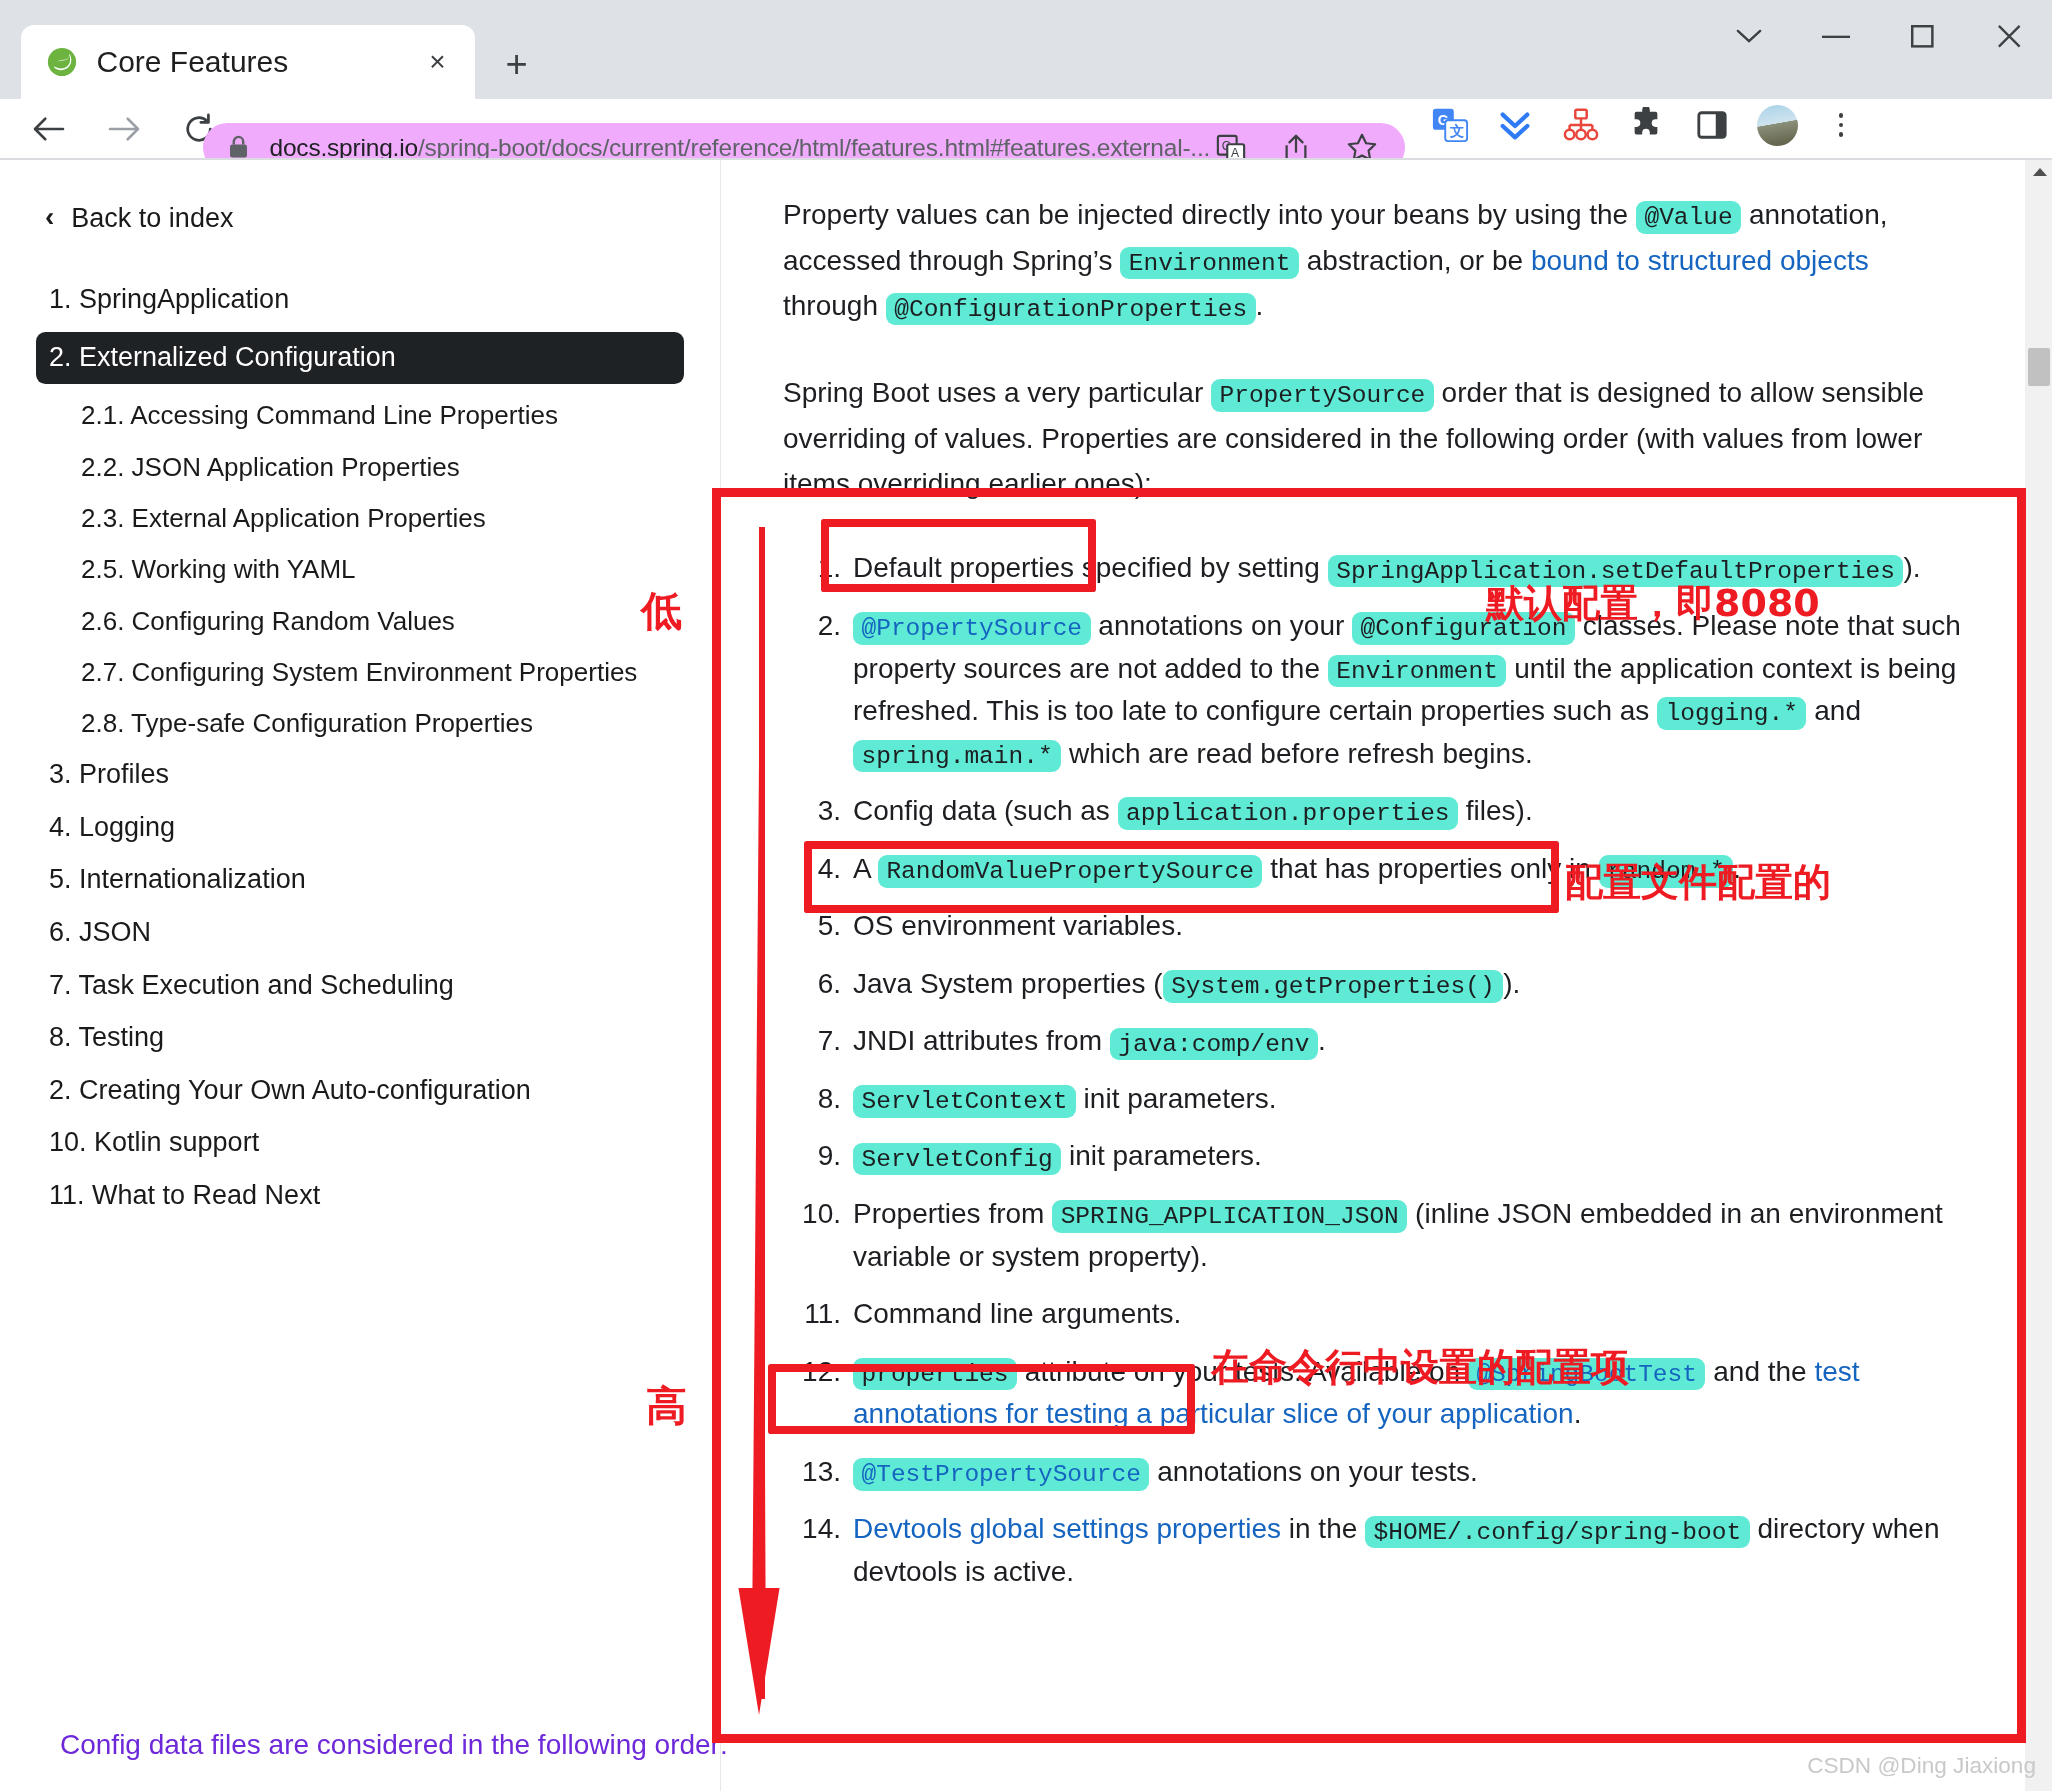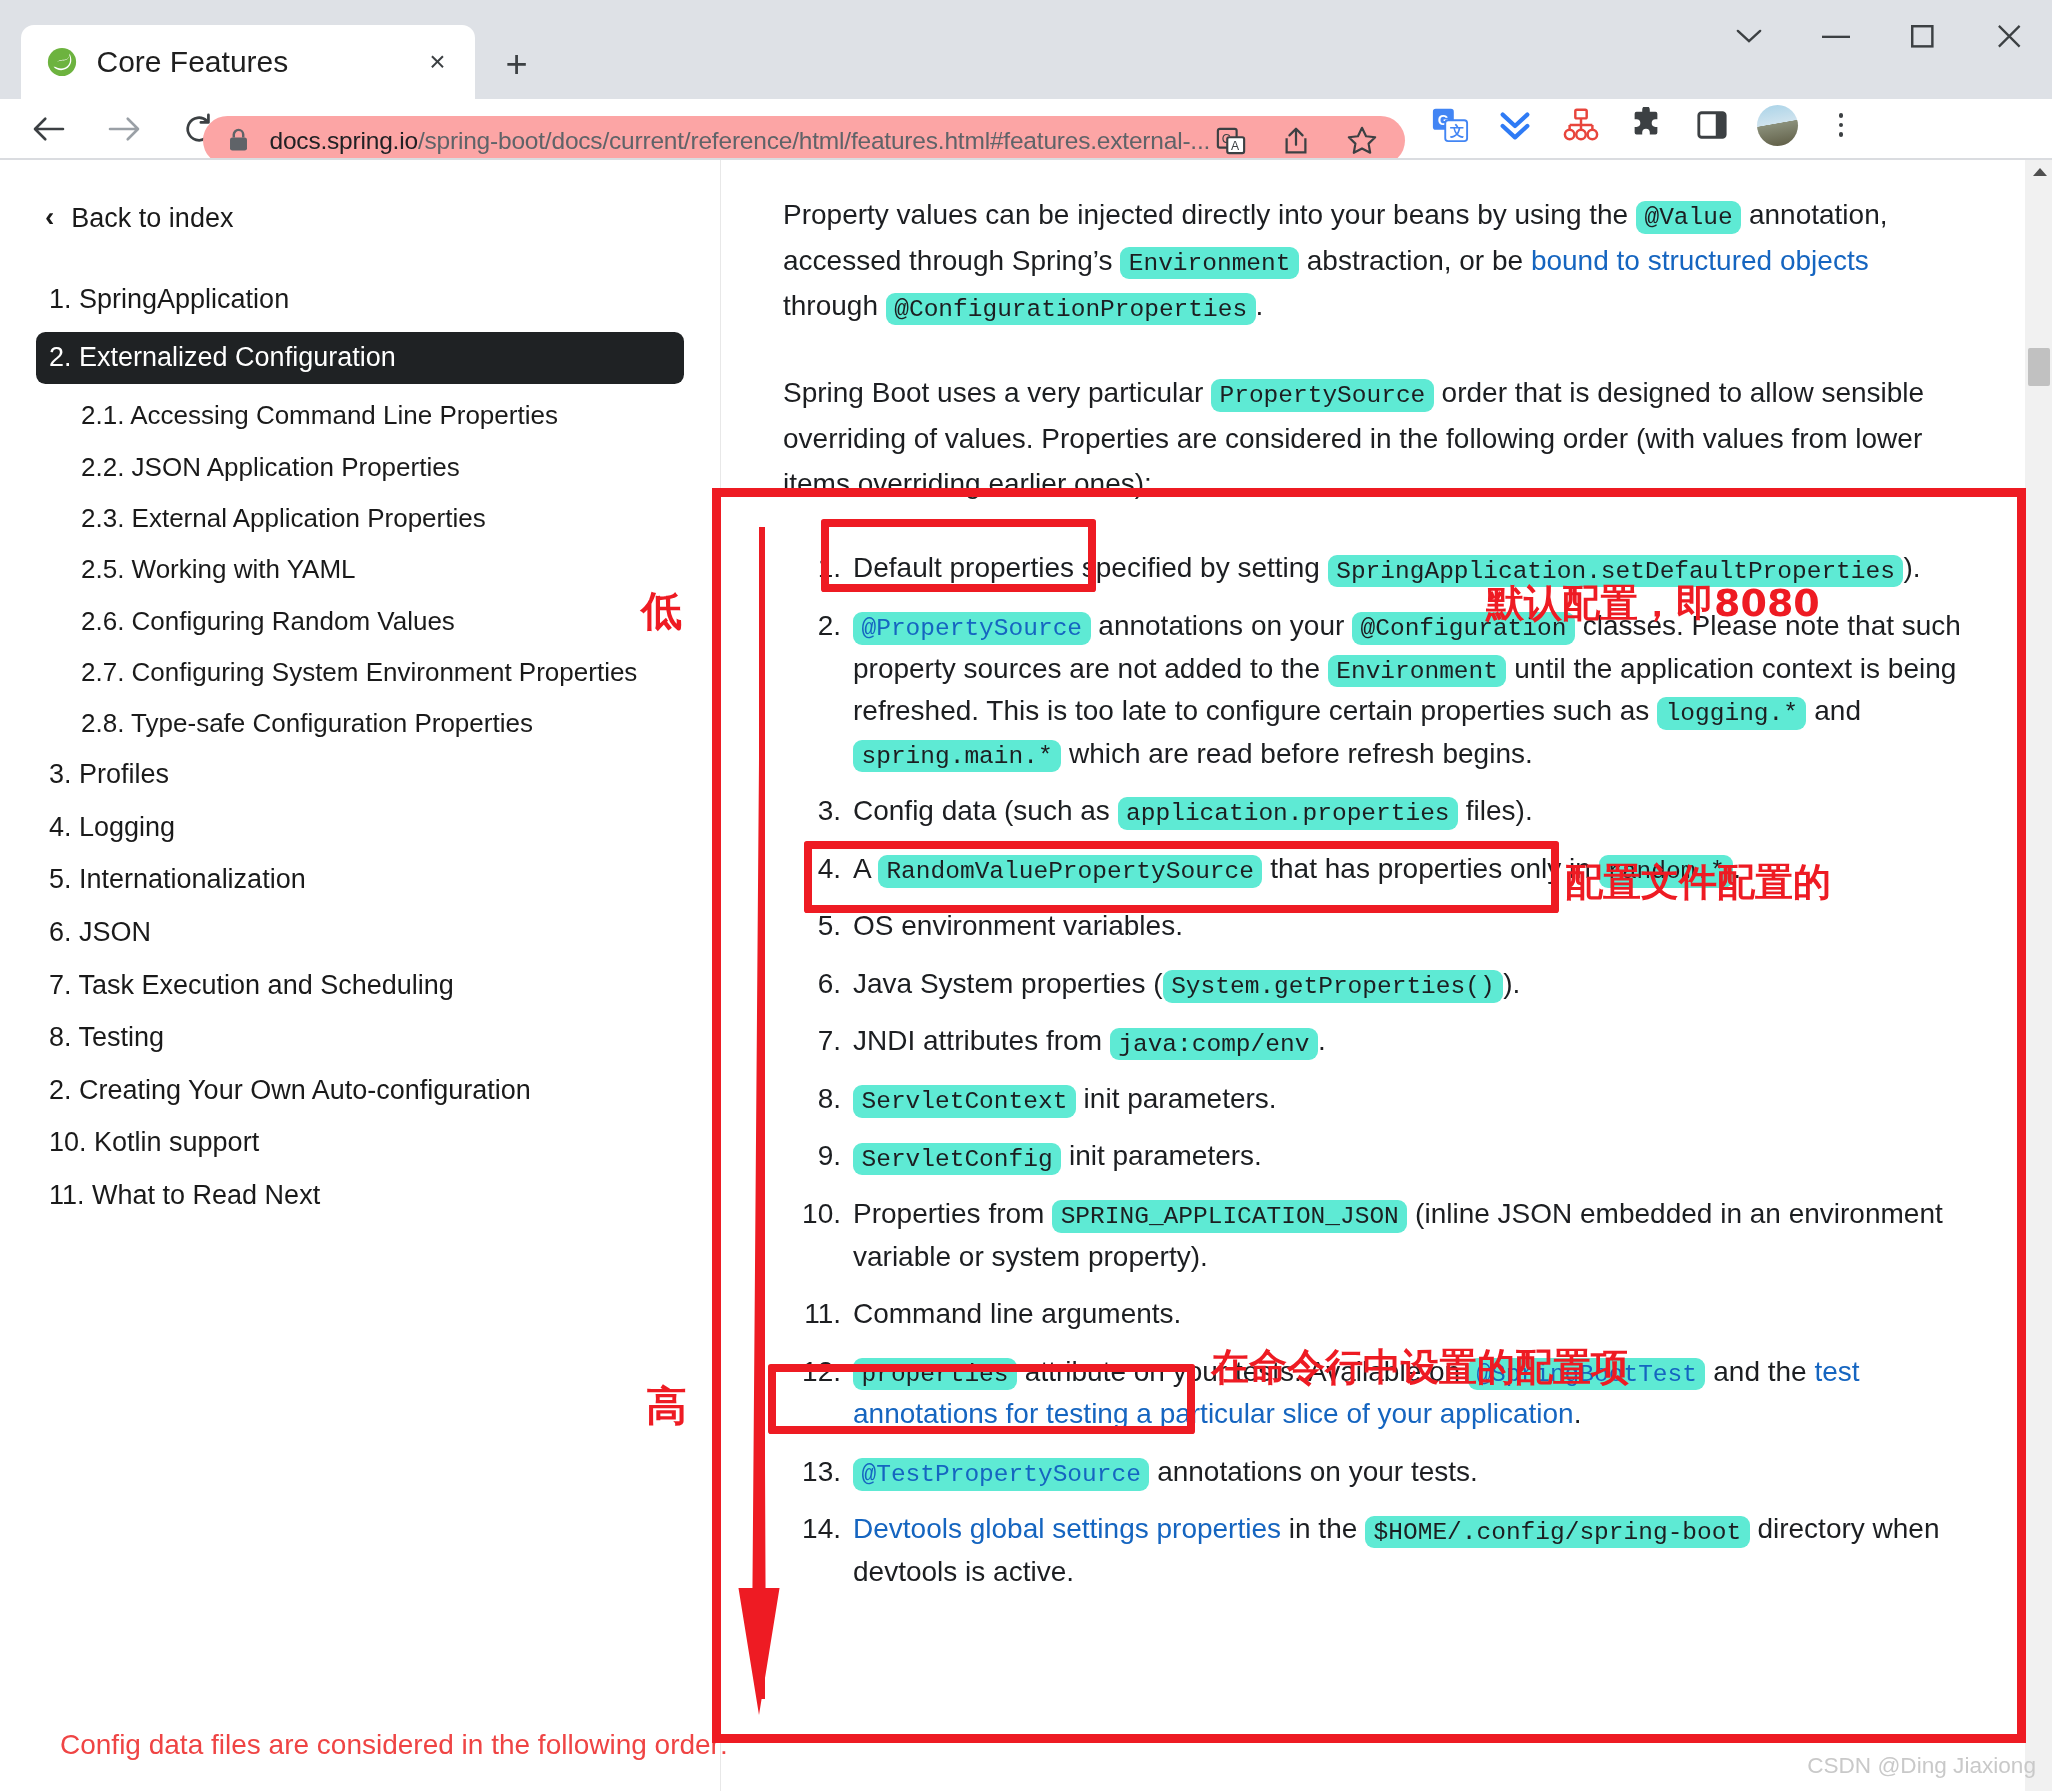--- a/index.html
+++ b/index.html
@@ -44,22 +44,22 @@
   }
 
   .toolbar {
     position:absolute; left:0; top:99px; width:2053px; height:59px;
     background:#ffffff; display:flex; align-items:center;
   }
   .nav-btn { width:60px; height:60px; margin-left:15px;
     display:flex; align-items:center; justify-content:center; color:#5f6368; }
   .nav-btn.first { margin-left:19px; }
   .omnibox {
-    position:absolute; left:203px; top:17px; width:1202px; height:49px;
-    background:#fca5a5; border-radius:24.5px; display:flex; align-items:center;
+    position:absolute; left:203px; top:24px; width:1202px; height:49px;
+    background:#f0abfc; border-radius:24.5px; display:flex; align-items:center;
     padding:0 19px 0 24.5px; overflow:hidden;
   }
   .lock { width:21px; height:24.5px; flex:0 0 21px; position:relative; }
   .url { margin-left:21px; font-size:24.5px; white-space:nowrap; letter-spacing:-0.2px; }
   .url .host { color:#202124; }
   .url .path { color:#5f6368; }
   .omni-icons { margin-left:auto; display:flex; align-items:center; gap:24.5px; padding-right:5.6px;}
   .tb-icon { width:41px;height:41px; display:flex;align-items:center;justify-content:center; color:#3c4043;}
   .ext-icons {
     position:absolute; left:1429px; top:5.6px; display:flex; align-items:center; gap:24.5px;
@@ -156,21 +156,21 @@
     position:absolute; left:2.8px; top:188px; width:22.6px; height:38px; background:#c1c1c1; border-radius:1.9px;
   }
   .vscroll-up { position:absolute; left:7.5px; top:7.5px; width:0;height:0;
     border-left:7.5px solid transparent; border-right:7.5px solid transparent; border-bottom:8.5px solid #505050;}
 
   .watermark {
     position:absolute; right:17px; bottom:13px; color:#c9c9c9;
     font-size:22.6px; font-family:"Liberation Sans", sans-serif; white-space:nowrap;
   }
   .cut-text {
-    position:absolute; left:783px; top:1729px; font-size:28px; color:#ef4444;
+    position:absolute; left:783px; top:1729px; font-size:28px; color:#6d28d9;
     white-space:nowrap; overflow:hidden; height:32px;
   }
   .bottom-fade { position:absolute; left:723px; bottom:0; width:1301px; height:7.5px; background:#fff; }
 </style>
 </head>
 <body>
 
 <div id="root">
 
   <div class="tabstrip">

